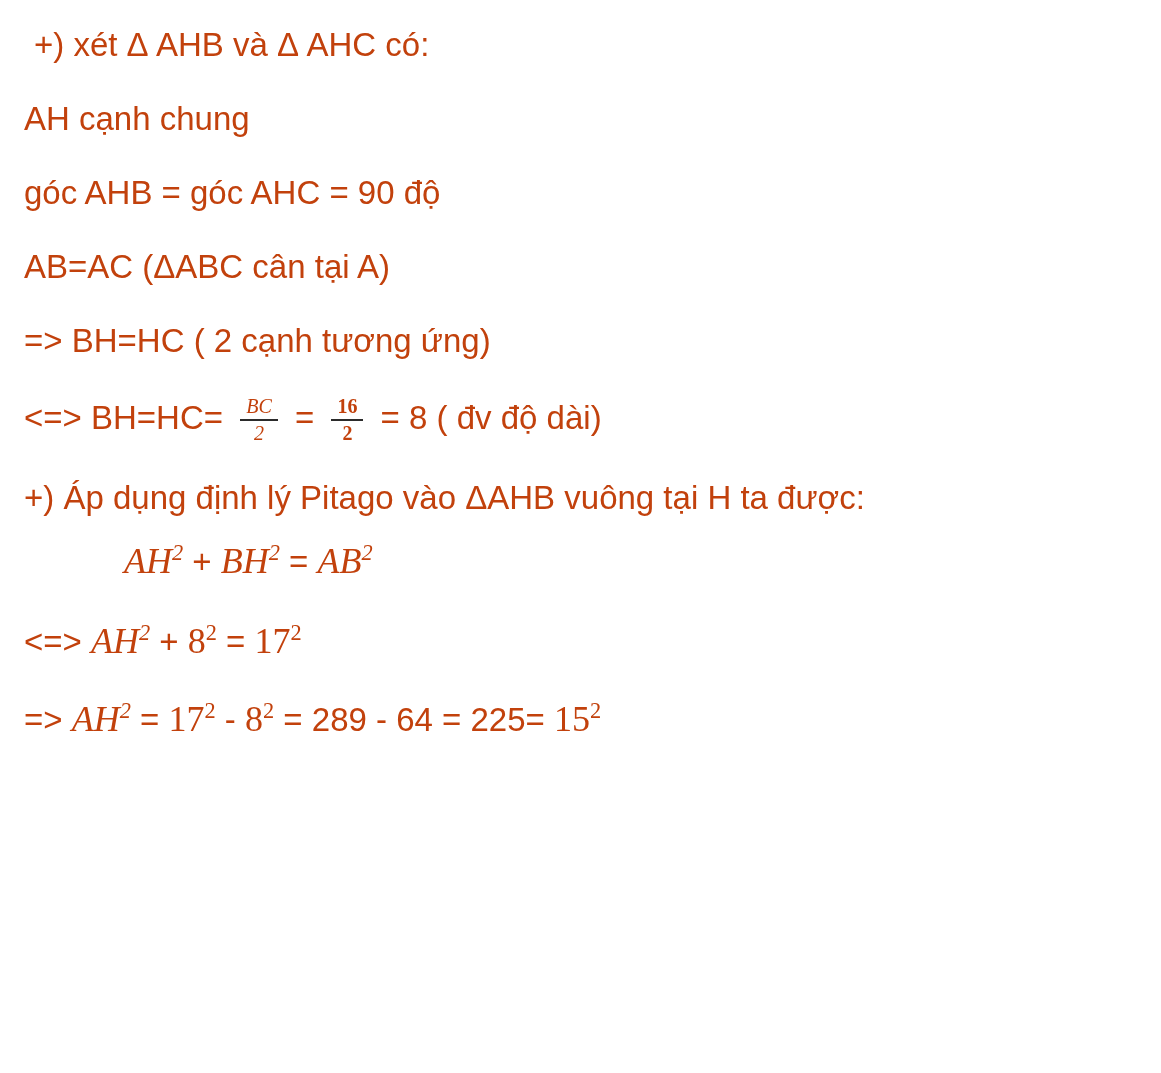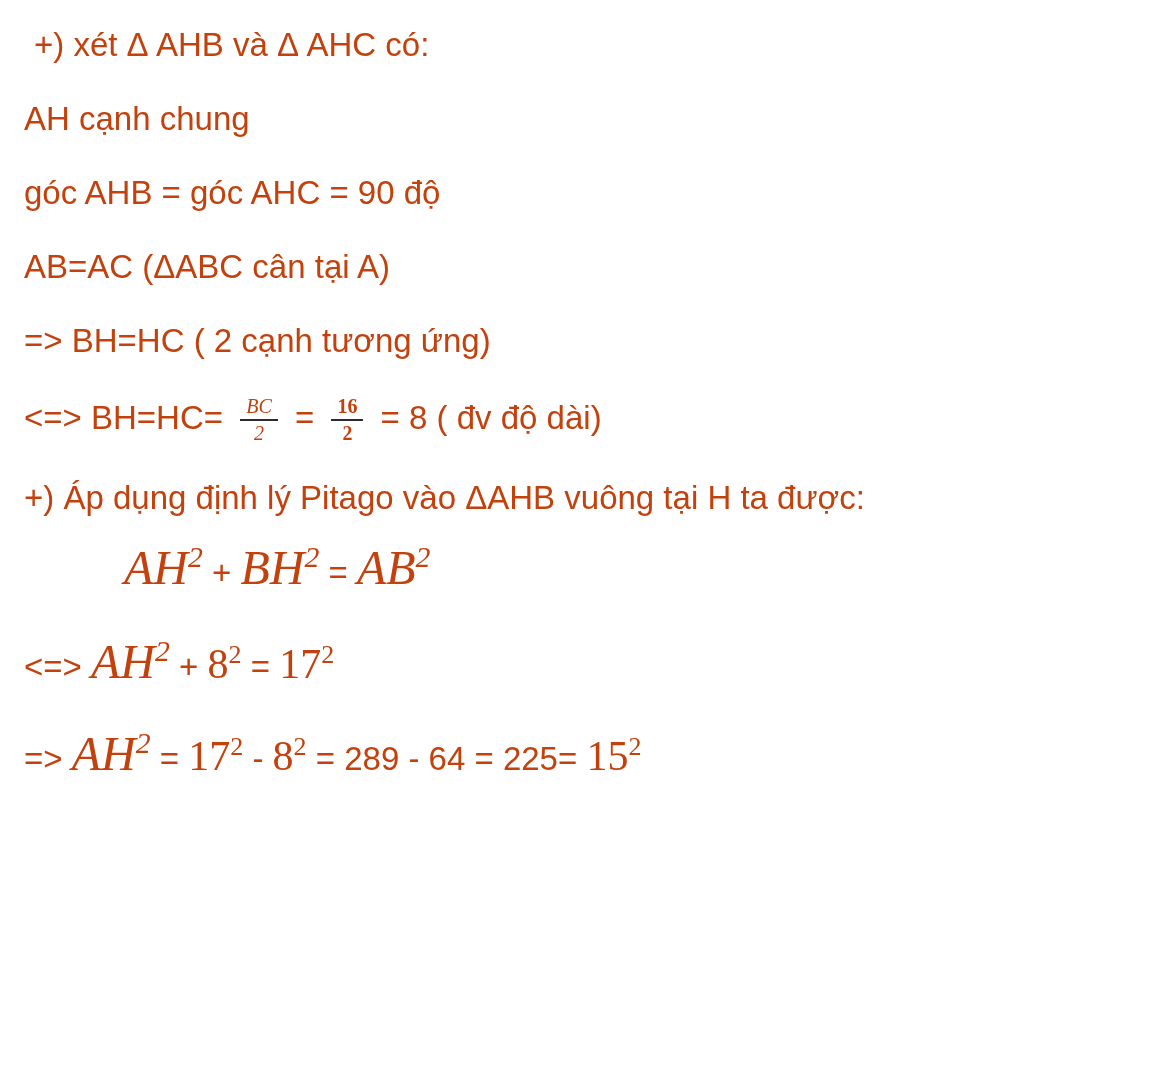--- a/index.html
+++ b/index.html
@@ -54,26 +54,26 @@
     border-top: 2px solid #2b2b2b;
     padding: 2px 6px 0 6px;
   }
   .frac.upright .num, .frac.upright .den {
     font-style: normal;
     font-weight: bold;
   }
   .mathit {
     font-family: "Liberation Serif", serif;
     font-style: italic;
-    font-size: 48px;
+    font-size: 36px;
   }
   .mathup {
     font-family: "Liberation Serif", serif;
     font-style: normal;
-    font-size: 42px;
+    font-size: 36px;
   }
   sup {
     font-size: 0.62em;
     vertical-align: super;
     line-height: 0;
   }
   .eq-center {
     padding-left: 100px;
     margin-bottom: 38px;
   }

